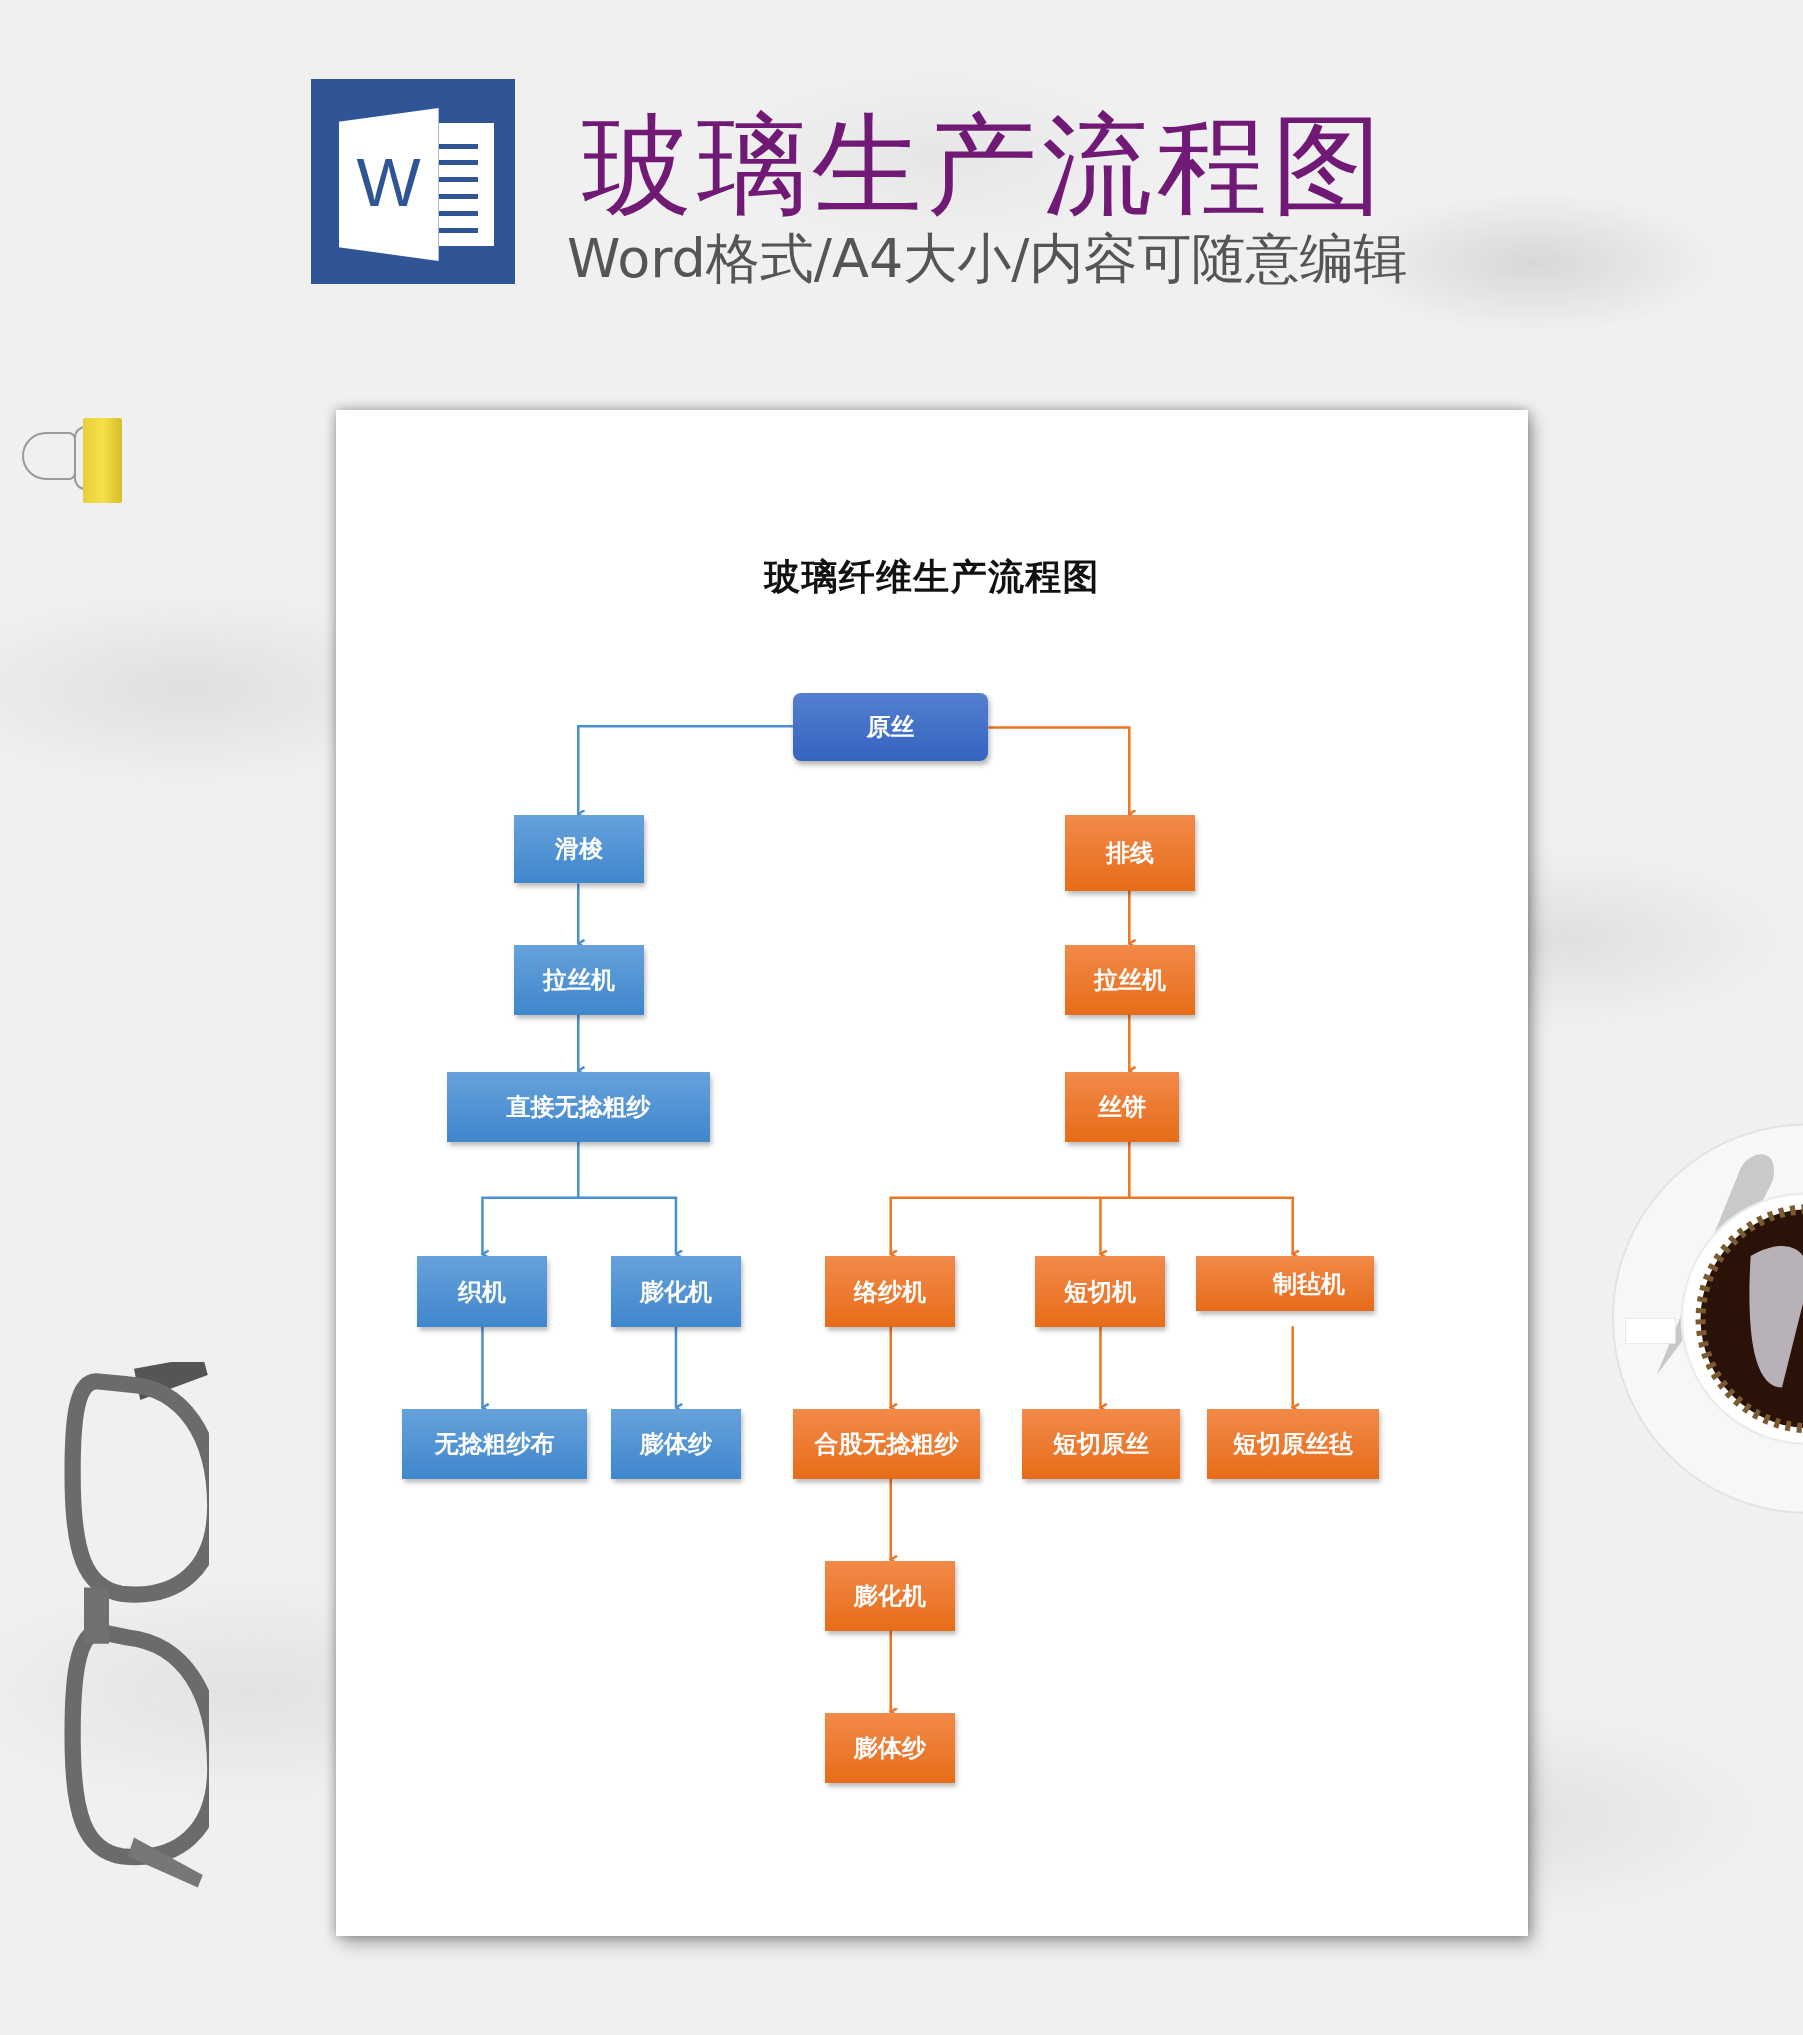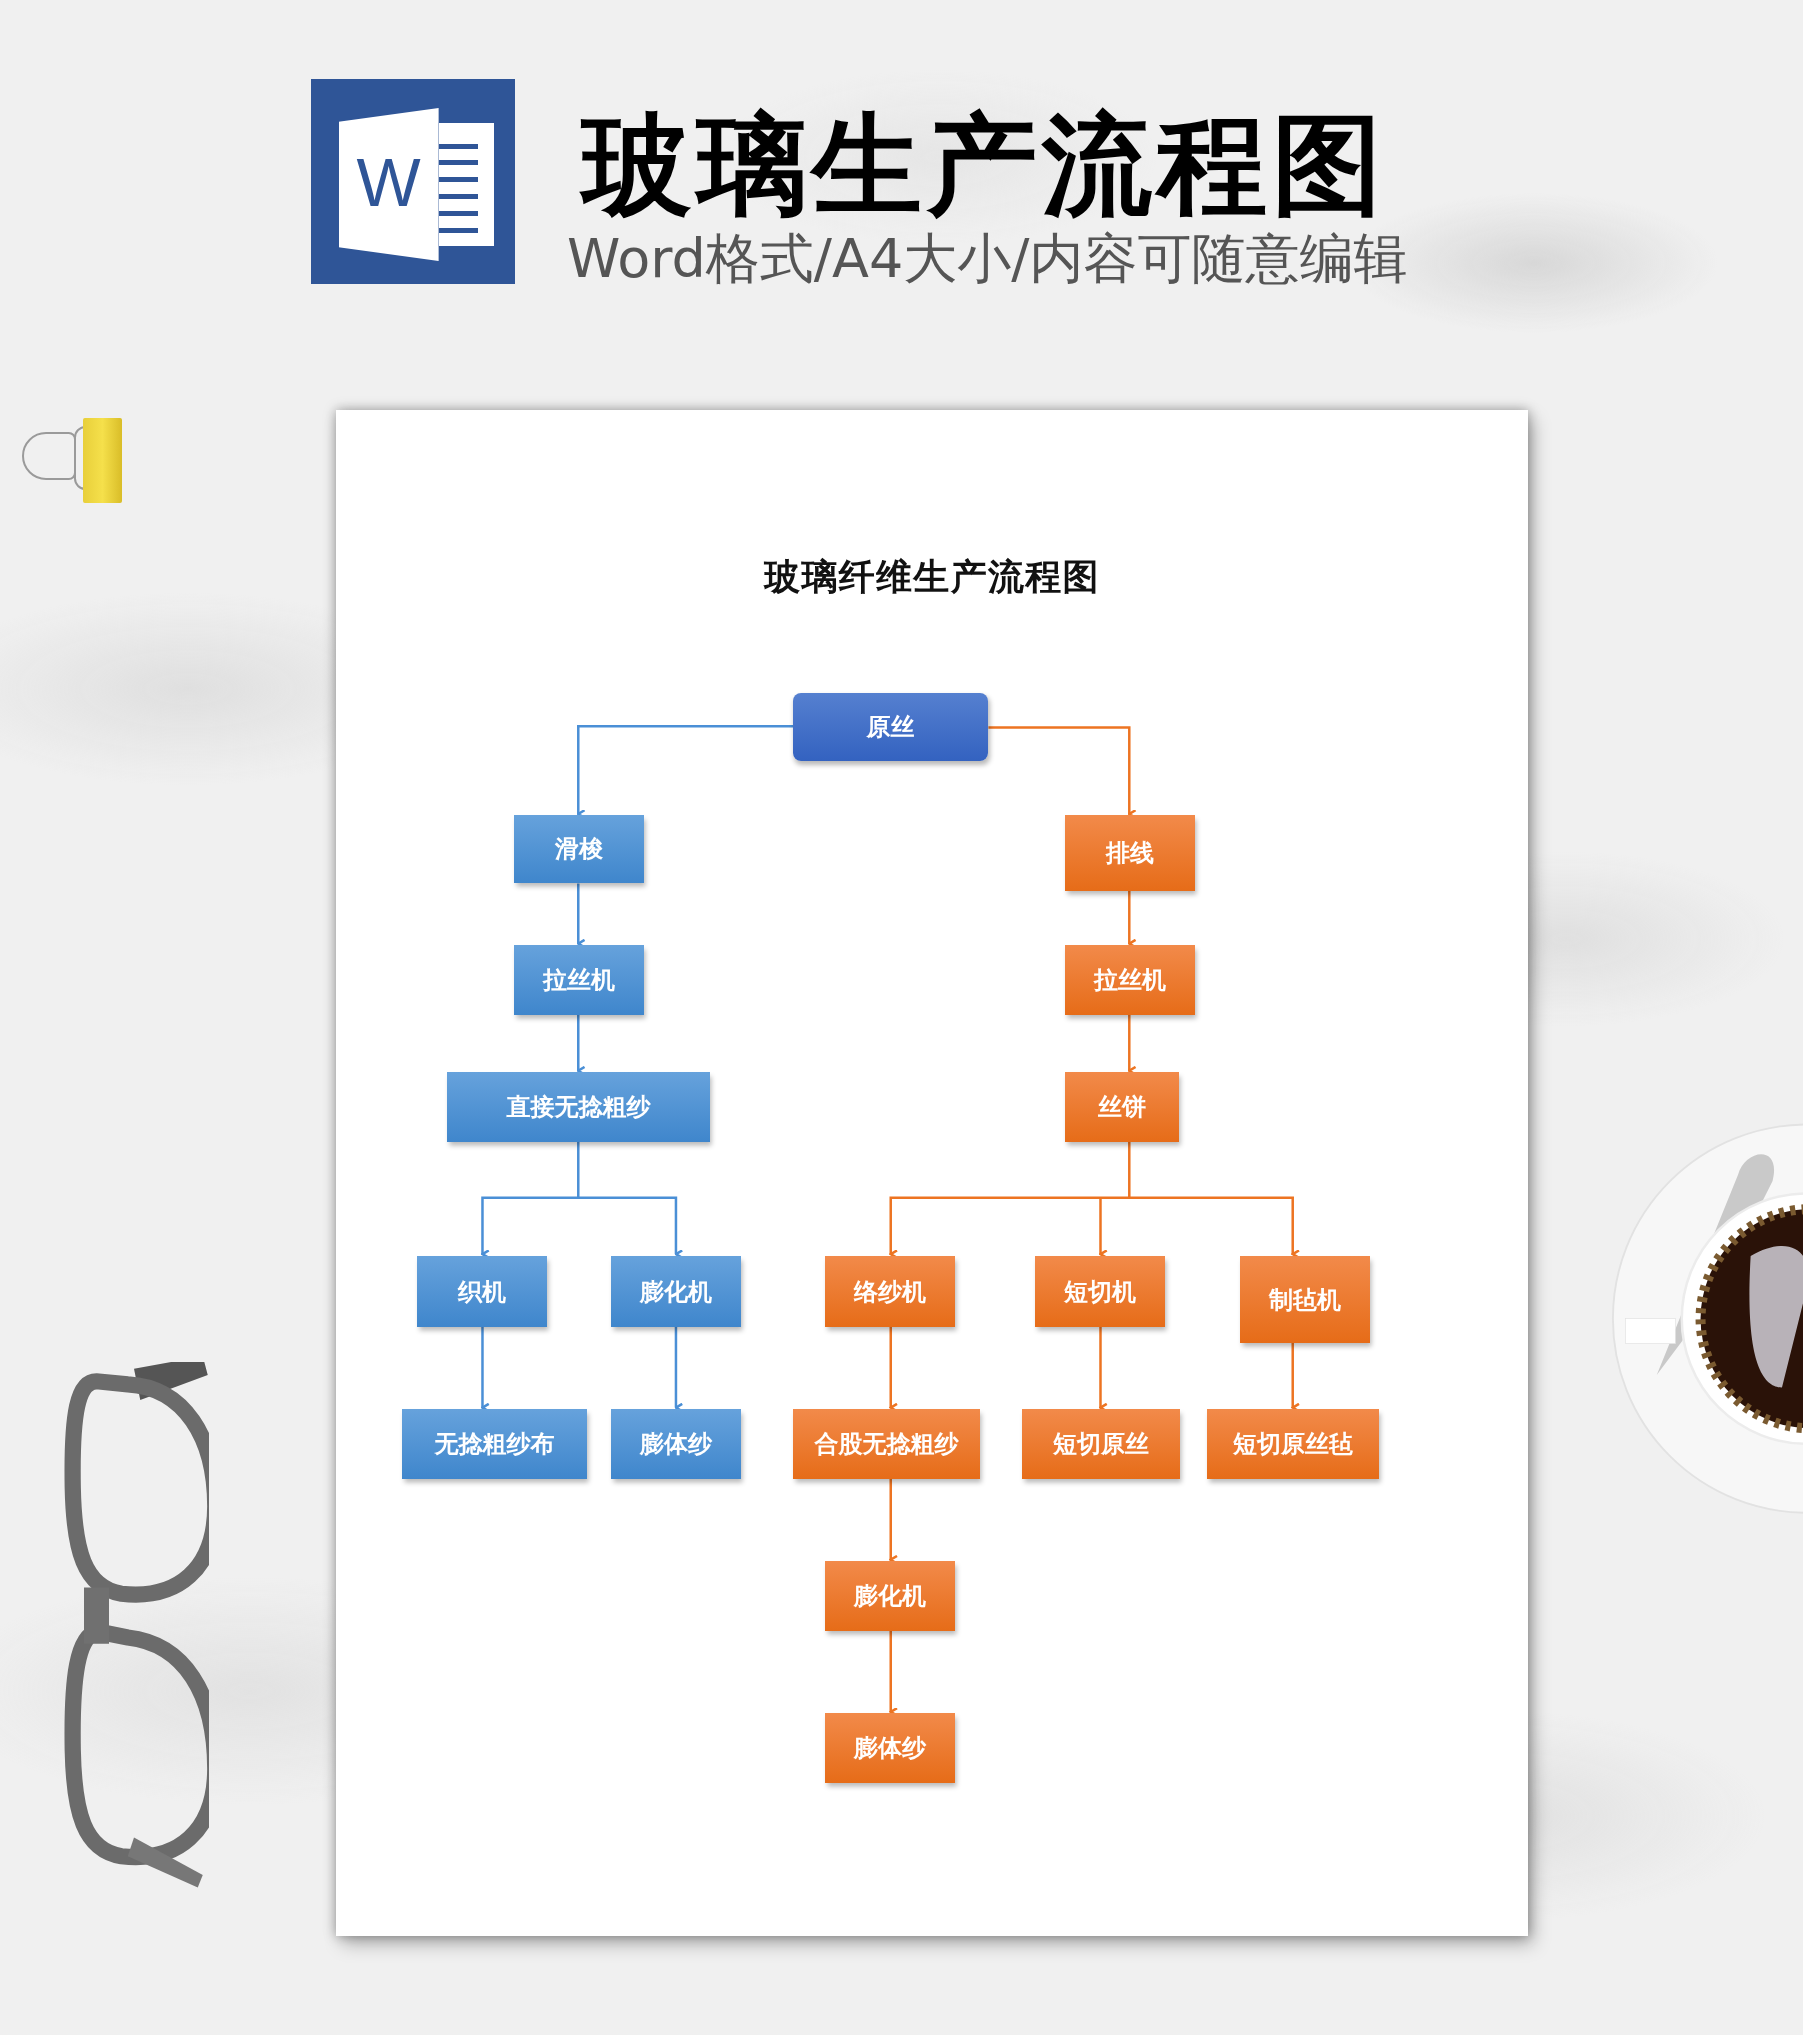--- a/index.html
+++ b/index.html
@@ -17,21 +17,21 @@
   }
   
   .word-logo { position:absolute; left:311px; top:79px; width:204px; height:205px; background:#2f5597; }
   .word-logo .page-back { position:absolute; left:128px; top:44px; width:55px; height:123px; background:#fff; }
   .word-logo .line { position:absolute; left:128px; width:39px; height:5px; background:#2f5597; }
   .word-logo .page-front { position:absolute; left:27.6px; top:29px; width:100px; height:153px; background:#fff;
      clip-path: polygon(0 9%, 100% 0, 100% 100%, 0 91%); }
   .word-logo .w { position:absolute; left:27.6px; top:69px; width:100px; text-align:center;
      color:#2f5597; font-family:"Liberation Sans", sans-serif; font-size:68px; line-height:68px; }
   .main-title { position:absolute; left:582px; top:103px; font-size:110px; line-height:125px;
-     color:#000000; font-weight:bold; letter-spacing:5px; white-space:nowrap; }
+     color:#701a75; font-weight:normal; letter-spacing:5px; white-space:nowrap; }
   .sub-title { position:absolute; left:567px; top:227px; font-size:54px; line-height:63px;
      color:#555; white-space:nowrap; }
 
   
   .page { position:absolute; left:336px; top:397px; width:1192px; height:1526px; background:#fff;
      box-shadow: 0 0 11.3px rgba(0,0,0,0.35), 6.3px 8.8px 17.5px rgba(0,0,0,0.25); margin-top: 13px; }
   .doc-title { position:absolute; left:0; width:100%; top:143px; text-align:center;
      font-size:36px; font-weight:bold; color:#111; letter-spacing:1.3px; }
 
   .node { position:absolute; color:#fff; font-weight:bold; font-size:24px;
@@ -136,19 +136,19 @@
 <div class="node blue" style="left:417px;top:1256px;width:130px;height:71px;">织机</div>
 <div class="node blue" style="left:611px;top:1256px;width:130px;height:71px;">膨化机</div>
 <div class="node blue" style="left:402px;top:1409px;width:185px;height:70px;">无捻粗纱布</div>
 <div class="node blue" style="left:611px;top:1409px;width:130px;height:70px;">膨体纱</div>
 
 <div class="node orange" style="left:1065px;top:815px;width:130px;height:76px;">排线</div>
 <div class="node orange" style="left:1065px;top:945px;width:130px;height:70px;">拉丝机</div>
 <div class="node orange" style="left:1065px;top:1072px;width:114px;height:70px;">丝饼</div>
 <div class="node orange" style="left:825px;top:1256px;width:130px;height:71px;">络纱机</div>
 <div class="node orange" style="left:1035px;top:1256px;width:130px;height:71px;">短切机</div>
-<div class="node orange" style="left:1240px;top:1256px;width:130px;height:87px;">制毡机</div>
+<div class="node orange" style="left:1196px;top:1256px;width:130px;height:55px;padding-left:48px;">制毡机</div>
 <div class="node orange" style="left:793px;top:1409px;width:187px;height:70px;">合股无捻粗纱</div>
 <div class="node orange" style="left:1022px;top:1409px;width:158px;height:70px;">短切原丝</div>
 <div class="node orange" style="left:1207px;top:1409px;width:172px;height:70px;">短切原丝毡</div>
 <div class="node orange" style="left:825px;top:1561px;width:130px;height:70px;">膨化机</div>
 <div class="node orange" style="left:825px;top:1713px;width:130px;height:70px;">膨体纱</div>
 
 
 </body></html>

